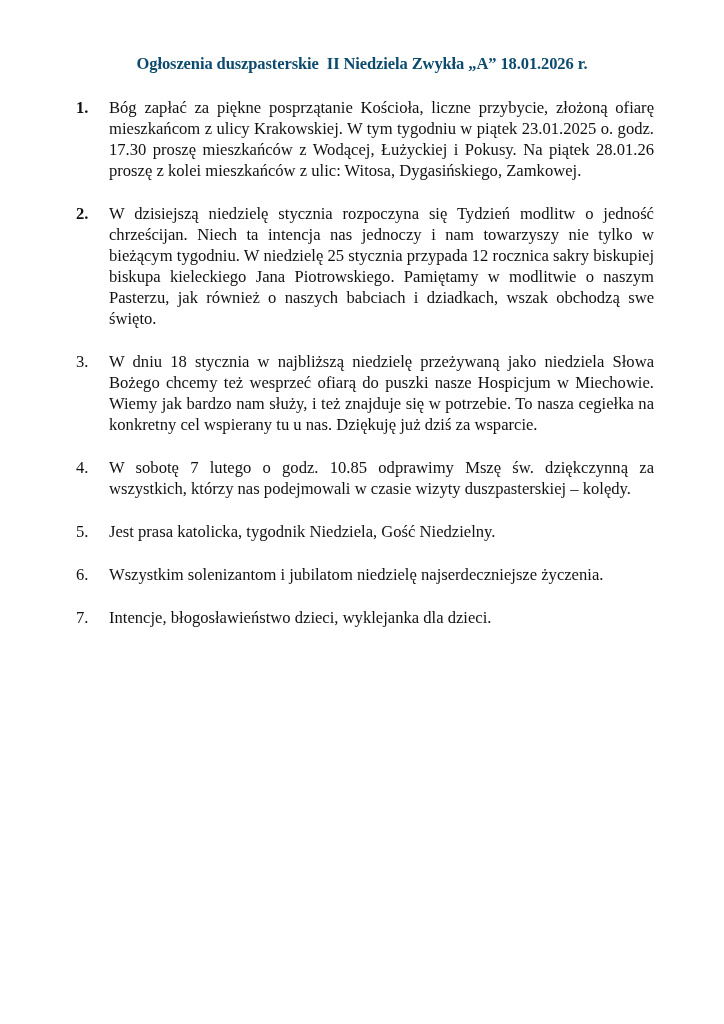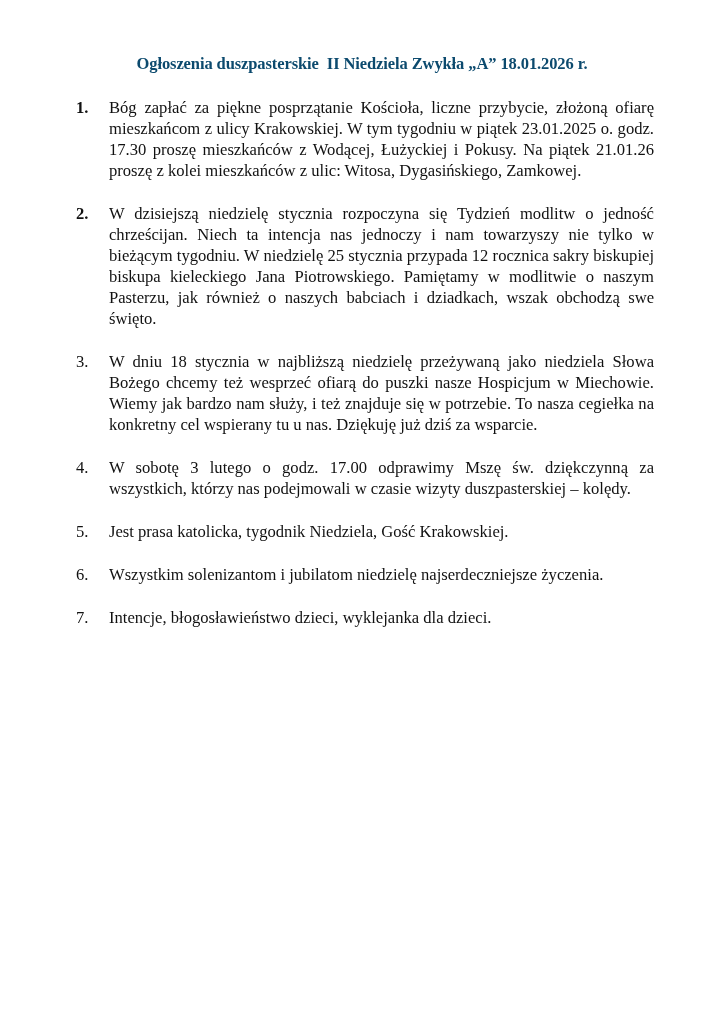--- a/index.html
+++ b/index.html
@@ -20,37 +20,37 @@
   </style>
 </head>
 <body>
 
 <div class="page">
   <div class="title" style="color: #0c4a6e;">Ogłoszenia duszpasterskie  II Niedziela Zwykła „A” 18.01.2026 r.</div>
 
   <ol class="list">
     <li class="item">
       <span class="num bold">1.</span>
-      <span class="text">Bóg zapłać za piękne posprzątanie Kościoła, liczne przybycie, złożoną ofiarę mieszkańcom z ulicy Krakowskiej. W tym tygodniu w piątek 23.01.2025 o. godz. 17.30 proszę mieszkańców z Wodącej, Łużyckiej i Pokusy. Na piątek 21.01.26 proszę z kolei mieszkańców z ulic: Witosa, Dygasińskiego, Zamkowej.</span>
+      <span class="text">Bóg zapłać za piękne posprzątanie Kościoła, liczne przybycie, złożoną ofiarę mieszkańcom z ulicy Krakowskiej. W tym tygodniu w piątek 23.01.2025 o. godz. 17.30 proszę mieszkańców z Wodącej, Łużyckiej i Pokusy. Na piątek 28.01.26 proszę z kolei mieszkańców z ulic: Witosa, Dygasińskiego, Zamkowej.</span>
     </li>
     <li class="item">
       <span class="num bold">2.</span>
       <span class="text">W dzisiejszą niedzielę stycznia rozpoczyna się Tydzień modlitw o jedność chrześcijan. Niech ta intencja nas jednoczy i nam towarzyszy nie tylko w bieżącym tygodniu. W niedzielę 25 stycznia przypada 12 rocznica sakry biskupiej biskupa kieleckiego Jana Piotrowskiego. Pamiętamy w modlitwie o naszym Pasterzu, jak również o naszych babciach i dziadkach, wszak obchodzą swe święto.</span>
     </li>
     <li class="item">
       <span class="num">3.</span>
       <span class="text">W dniu 18 stycznia w najbliższą niedzielę przeżywaną jako niedziela Słowa Bożego chcemy też wesprzeć ofiarą do puszki nasze Hospicjum w Miechowie. Wiemy jak bardzo nam służy, i też znajduje się w potrzebie. To nasza cegiełka na konkretny cel wspierany tu u nas. Dziękuję już dziś za wsparcie.</span>
     </li>
     <li class="item">
       <span class="num">4.</span>
-      <span class="text">W sobotę 3 lutego o godz. 17.00 odprawimy Mszę św. dziękczynną za wszystkich, którzy nas podejmowali w czasie wizyty duszpasterskiej – kolędy.</span>
+      <span class="text">W sobotę 7 lutego o godz. 10.85 odprawimy Mszę św. dziękczynną za wszystkich, którzy nas podejmowali w czasie wizyty duszpasterskiej – kolędy.</span>
     </li>
     <li class="item single">
       <span class="num">5.</span>
-      <span class="text">Jest prasa katolicka, tygodnik Niedziela, Gość Krakowskiej.</span>
+      <span class="text">Jest prasa katolicka, tygodnik Niedziela, Gość Niedzielny.</span>
     </li>
     <li class="item single">
       <span class="num">6.</span>
       <span class="text">Wszystkim solenizantom i jubilatom niedzielę najserdeczniejsze życzenia.</span>
     </li>
     <li class="item single">
       <span class="num">7.</span>
       <span class="text">Intencje, błogosławieństwo dzieci, wyklejanka dla dzieci.</span>
     </li>
   </ol>

